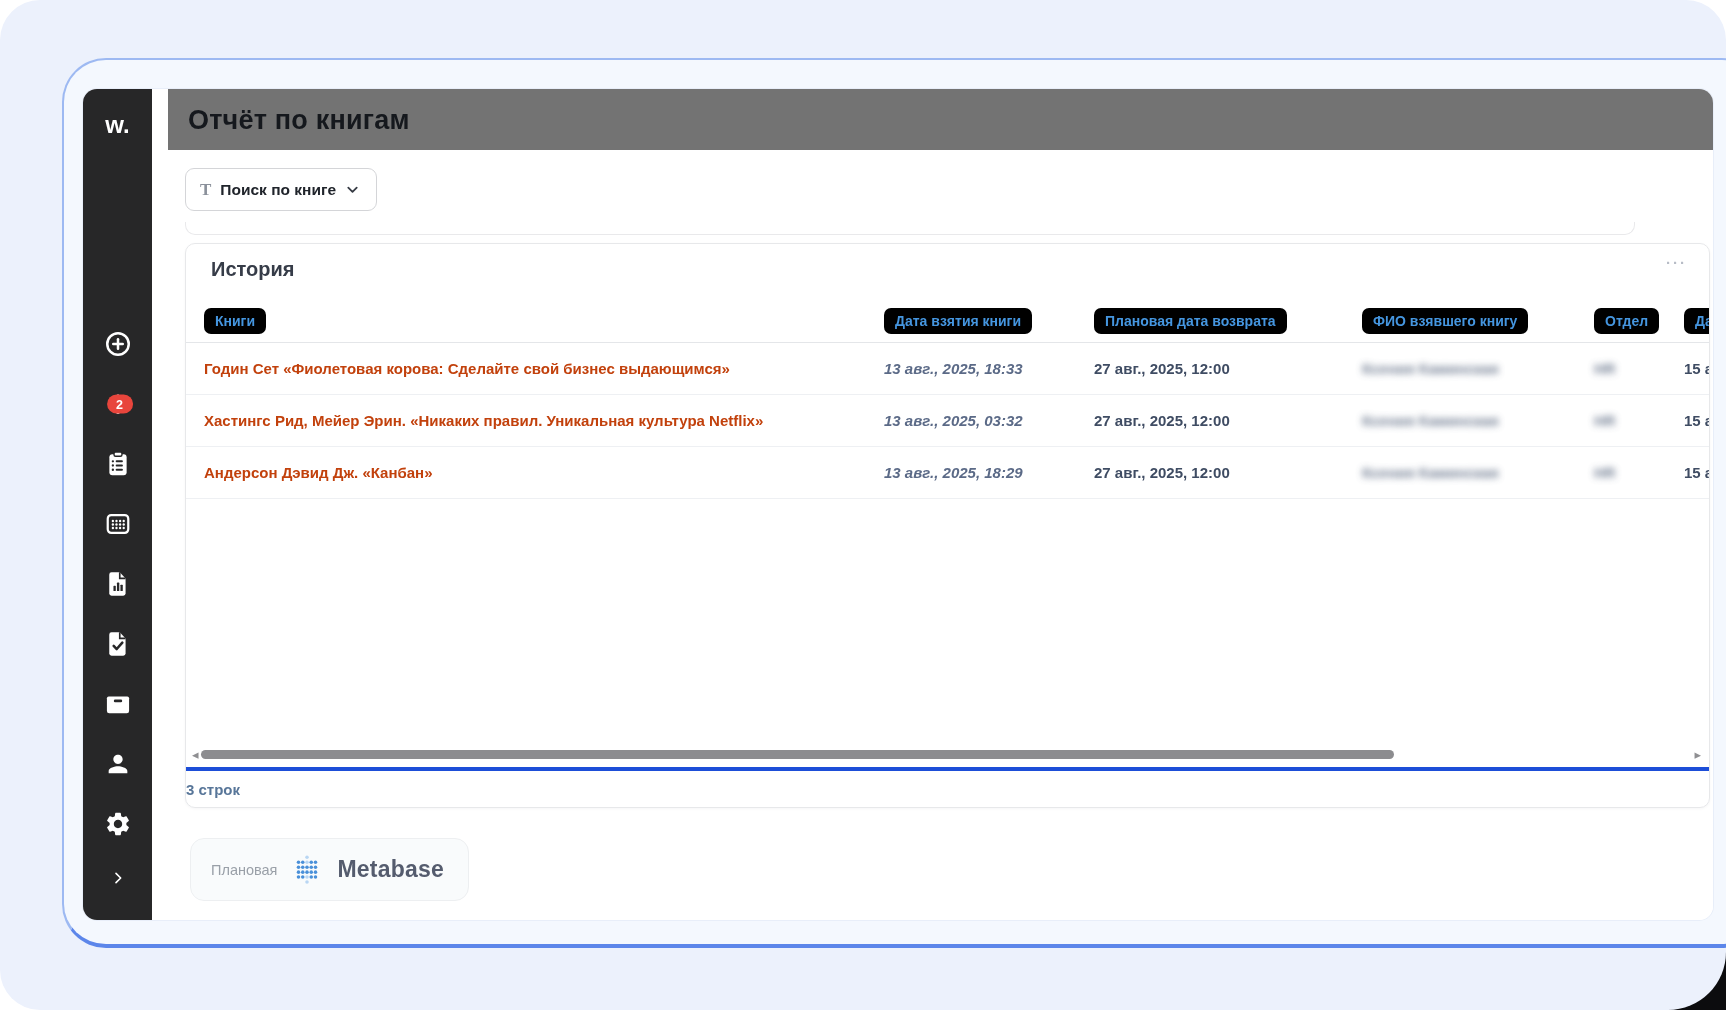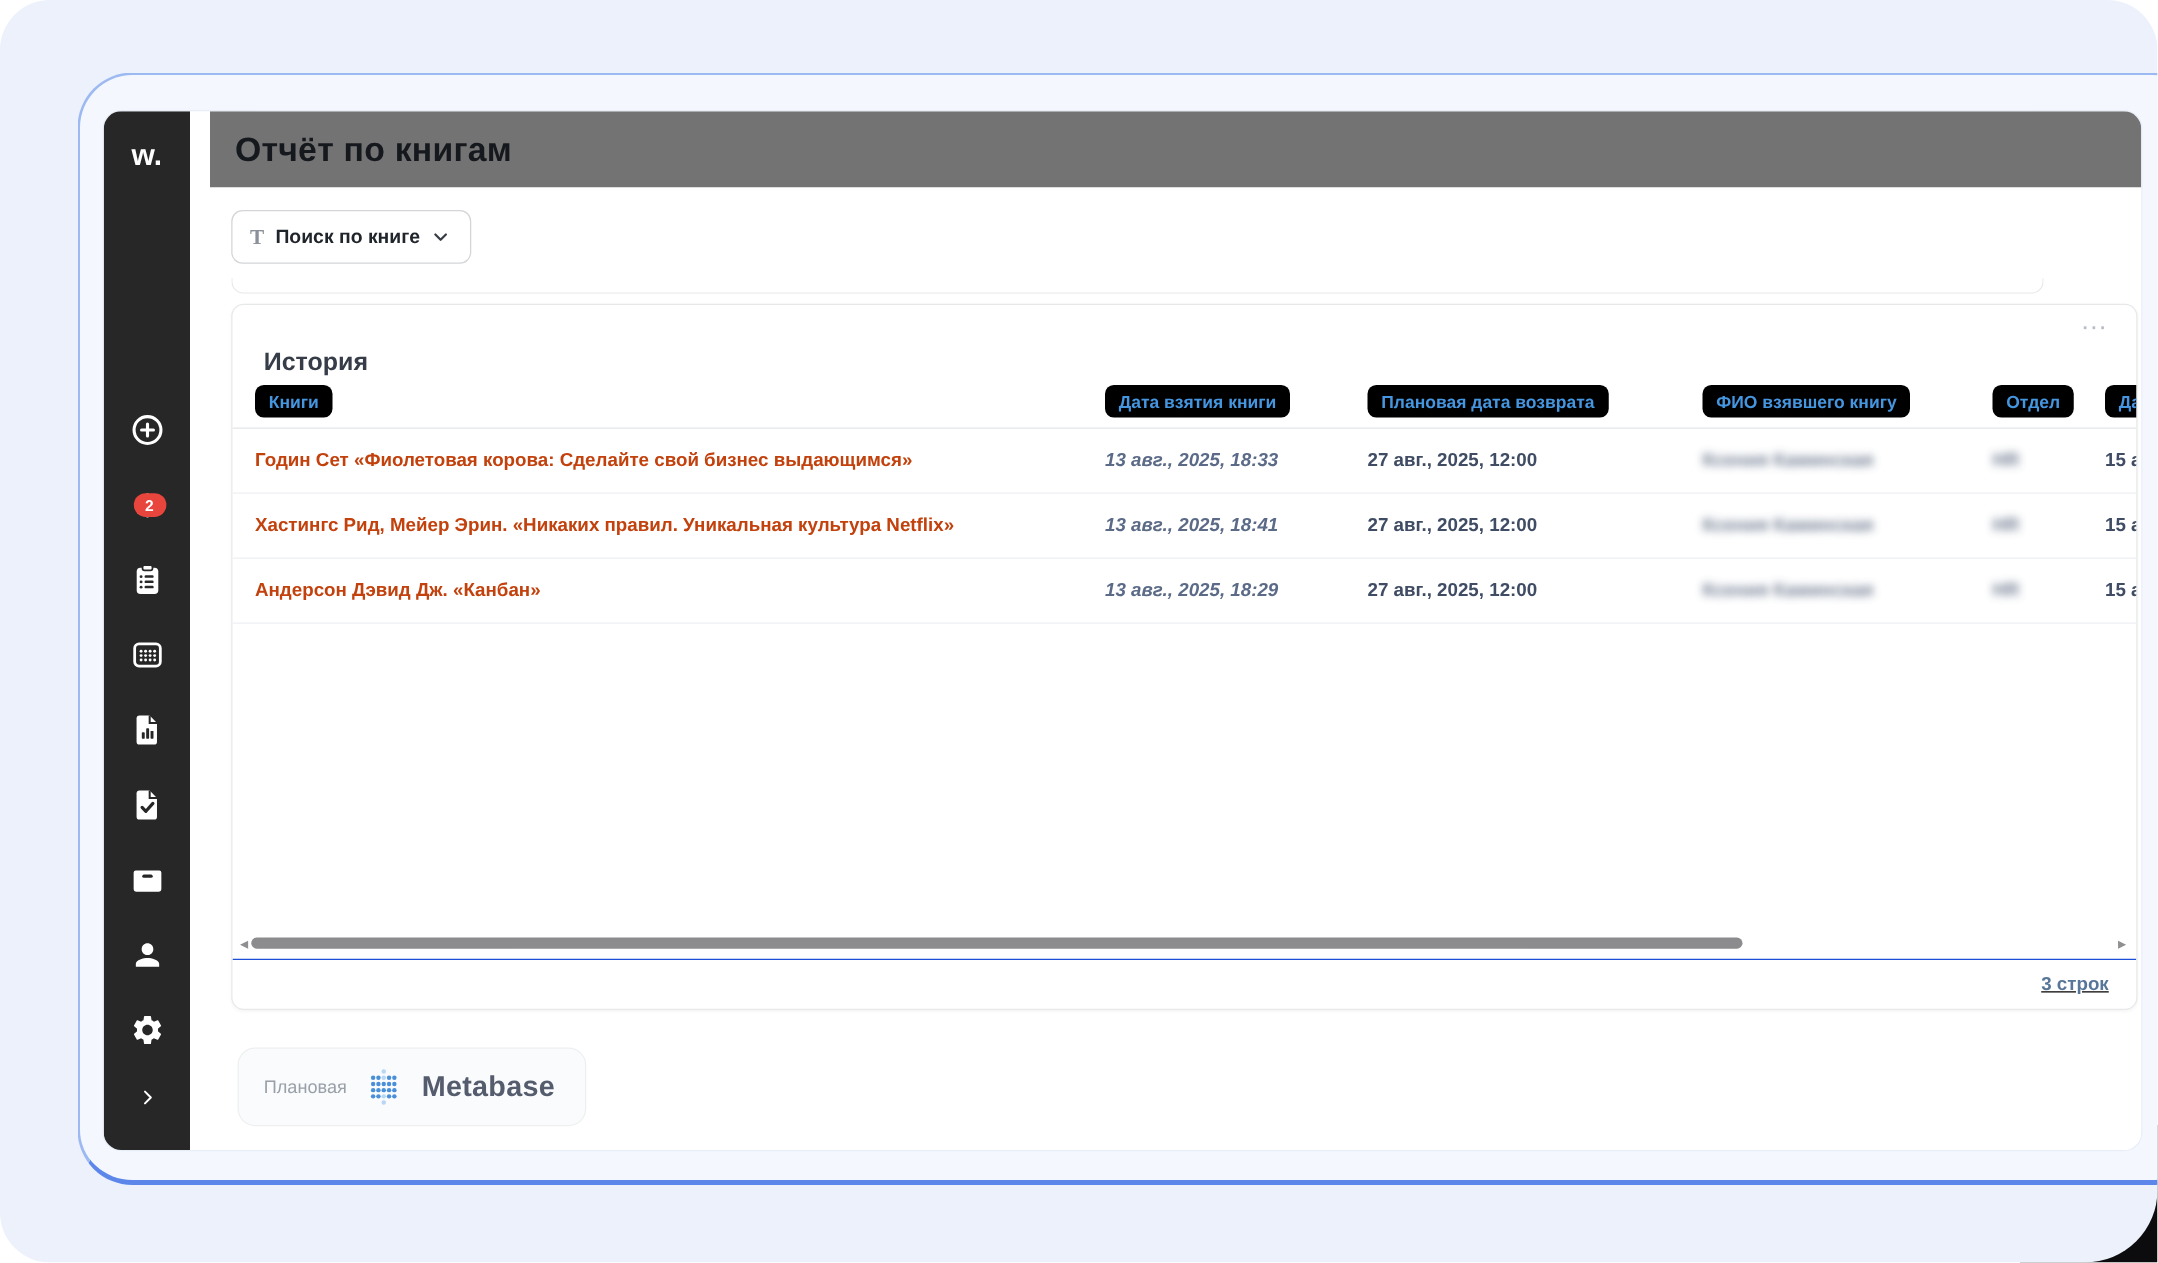--- a/index.html
+++ b/index.html
@@ -35,21 +35,21 @@
     border:1px solid #d4d5d8;border-radius:9px;cursor:pointer;}
   .filter-t{font-family:"Liberation Serif", serif;font-size:17px;font-weight:700;color:#8b919b;}
   .filter-label{font-size:15.5px;font-weight:700;color:#20242b;}
 
   .sliver-card{position:absolute;left:33px;top:72px;width:1448px;height:12px;background:#fff;
     border:1px solid #e9e9eb;border-top:none;border-radius:0 0 10px 10px;}
 
   .card{position:absolute;left:33px;top:93px;width:1525px;height:565px;background:#fff;
     border:1px solid #e7e8ea;border-radius:10px;box-shadow:0 1px 3px rgba(20,30,60,.04);
     box-sizing:border-box;overflow:hidden;}
-  .card-title{position:absolute;left:25px;top:14px;font-size:20px;font-weight:700;color:#363c48;margin-top:21px;}
+  .card-title{position:absolute;left:25px;top:14px;font-size:20px;font-weight:700;color:#363c48;}
   .card-menu{position:absolute;right:22px;top:10px;color:#b7bcc6;font-size:15px;font-weight:700;
     letter-spacing:2px;cursor:pointer;}
 
   .tbl{position:absolute;left:0;top:56px;width:1690px;}
   .trow{display:flex;align-items:center;height:51px;border-bottom:1px solid #eef0f3;}
   .thead{height:42px;border-bottom:1px solid #e4e6e9;}
   .c1{width:690px;padding-left:18px;box-sizing:border-box;}
   .c2{width:210px;padding-left:8px;box-sizing:border-box;}
   .c3{width:268px;padding-left:8px;box-sizing:border-box;}
   .c4{width:232px;padding-left:8px;box-sizing:border-box;}
@@ -63,22 +63,22 @@
   .cell-blur{font-size:15px;font-weight:700;color:#5a6880;white-space:nowrap;
     filter:blur(3.6px);opacity:.85;}
   .cell-clip{font-size:15px;font-weight:800;color:#3f4c63;white-space:nowrap;}
 
   .hscroll{position:absolute;left:0;right:0;top:503px;height:16px;}
   .hs-arrow{position:absolute;top:1px;font-size:13px;color:#8f8f92;line-height:14px;cursor:pointer;}
   .hs-left{left:6px;}
   .hs-right{right:8px;}
   .hs-thumb{position:absolute;left:15px;top:3px;width:1193px;height:9px;background:#8c8c8f;border-radius:5px;cursor:grab;}
 
-  .card-footer{position:absolute;left:0;right:0;bottom:0;height:40px;border-top:1px solid #1d4ed8;
-    display:flex;align-items:center;justify-content:flex-end;padding-right:22px;box-sizing:border-box;text-decoration:underline;}
+  .card-footer{position:absolute;left:0;right:0;bottom:0;height:40px;border-top:4px solid #1d4ed8;
+    display:flex;align-items:center;padding-right:22px;box-sizing:border-box;}
   .row-count{font-size:15px;font-weight:700;color:#587699;}
 
   .mb-pill{position:absolute;left:38px;top:688px;height:63px;display:inline-flex;align-items:center;gap:13px;
     padding:0 24px 0 20px;background:#f9fbfc;border:1px solid #edeff1;border-radius:14px;cursor:pointer;box-sizing:border-box;}
   .mb-powered{font-size:14.5px;color:#9aa0a8;}
   .mb-brand{font-size:23px;font-weight:700;color:#555c6e;letter-spacing:.2px;}
 </style>
 </head>
 <body>
 
@@ -222,21 +222,21 @@
               <div class="c1 cell-book">Годин Сет «Фиолетовая корова: Сделайте свой бизнес выдающимся»</div>
               <div class="c2 cell-date1">13 авг., 2025, 18:33</div>
               <div class="c3 cell-date2">27 авг., 2025, 12:00</div>
               <div class="c4 cell-blur">Ксения Каминская</div>
               <div class="c5 cell-blur">HR</div>
               <div class="c6 cell-clip">15 а</div>
             </div>
 
             <div class="trow">
               <div class="c1 cell-book">Хастингс Рид, Мейер Эрин. «Никаких правил. Уникальная культура Netflix»</div>
-              <div class="c2 cell-date1">13 авг., 2025, 18:41</div>
+              <div class="c2 cell-date1">13 авг., 2025, 03:32</div>
               <div class="c3 cell-date2">27 авг., 2025, 12:00</div>
               <div class="c4 cell-blur">Ксения Каминская</div>
               <div class="c5 cell-blur">HR</div>
               <div class="c6 cell-clip">15 а</div>
             </div>
 
             <div class="trow">
               <div class="c1 cell-book">Андерсон Дэвид Дж. «Канбан»</div>
               <div class="c2 cell-date1">13 авг., 2025, 18:29</div>
               <div class="c3 cell-date2">27 авг., 2025, 12:00</div>

